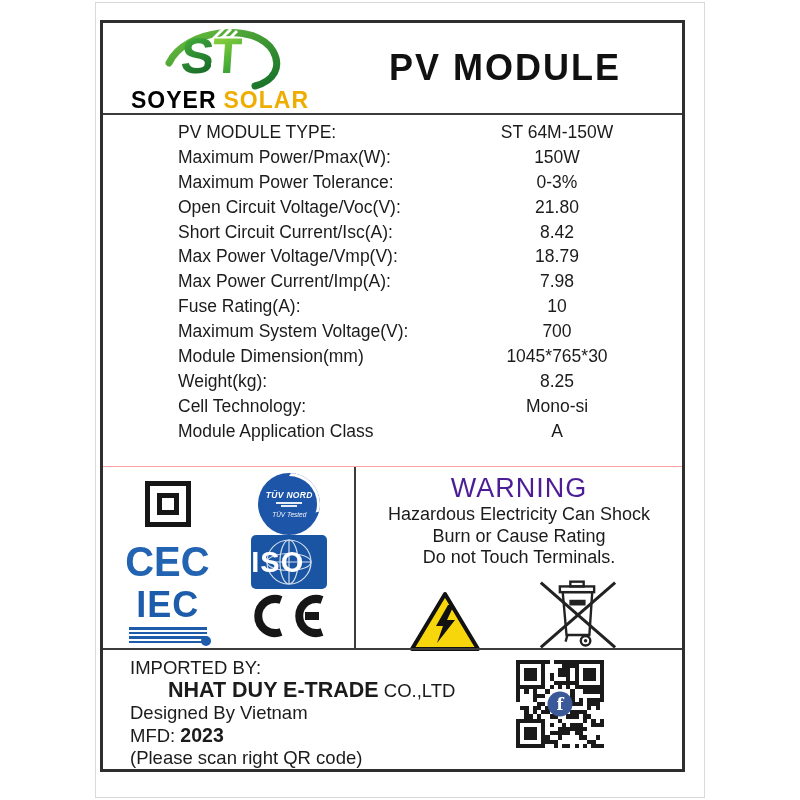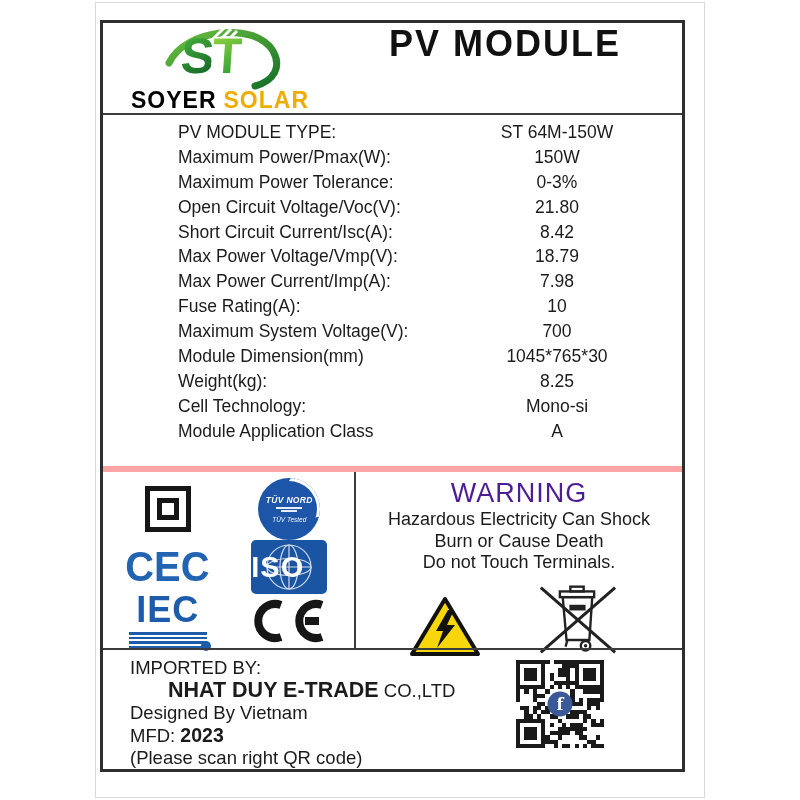--- a/index.html
+++ b/index.html
@@ -19,30 +19,30 @@
     .logo-mark .ls{background:linear-gradient(150deg,#45b23c 10%,#146327 90%);
       -webkit-background-clip:text;background-clip:text;color:transparent;}
     .logo-mark .lt{background:linear-gradient(150deg,#9ada3e 5%,#2c9c34 85%);
       -webkit-background-clip:text;background-clip:text;color:transparent;}
   }
   .logo-swoosh{position:absolute;left:40px;top:0;pointer-events:none;}
   .logo-brand{position:absolute;left:28px;top:64px;font-size:23px;font-weight:bold;
     letter-spacing:1px;white-space:nowrap;}
   .brand-green{color:#000000;}
   .brand-yellow{color:#eead00;margin-left:7px;}
-  .title-wrap{flex:1;display:flex;align-items:flex-start;justify-content:center;}
+  .title-wrap{flex:1;display:flex;align-items:center;justify-content:center;}
   .page-title{font-size:36px;font-weight:bold;letter-spacing:2px;color:#111;}
   
   .spec{padding-top:5px;height:351px;box-sizing:border-box;}
   .spec-row{display:flex;align-items:center;height:24.9px;font-size:17.5px;color:#1b1b1b;padding-left:48px;}
   .spec-label{flex:1;padding-left:27px;white-space:nowrap;}
   .spec-value{width:210px;text-align:center;margin-right:20px;white-space:nowrap;}
   .spec-row.full{display:block;padding-left:27px;line-height:24.9px;}
   
-  .mid{height:182px;border-top:6px solid #fca5a5;display:flex;box-sizing:border-box;}
+  .mid{height:182px;border-top:1px solid #fca5a5;display:flex;box-sizing:border-box;}
   .certs{width:253px;border-right:2px solid #3c3c3c;box-sizing:border-box;
     display:grid;grid-template-columns:1fr 1fr;grid-template-rows:1fr 1fr 1fr;
     justify-items:center;align-items:center;padding:6px 4px;}
   .class2-outer{width:36px;height:36px;border:5px solid #161616;display:flex;
     align-items:center;justify-content:center;}
   .class2-inner{width:12px;height:12px;border:5px solid #161616;}
   .tuv{width:62px;height:62px;border-radius:50%;background:#1d55a8;position:relative;
     overflow:hidden;}
   .tuv .crescent{position:absolute;width:50px;height:50px;border-radius:50%;
     background:#fff;right:-16px;top:-10px;}
@@ -208,21 +208,21 @@
           <g fill="none" stroke="#161616" stroke-width="8">
             <path d="M31 7 A 17 17 0 1 0 31 39"></path>
             <path d="M72 7 A 17 17 0 1 0 72 39"></path>
             <line x1="55" y1="23" x2="69" y2="23"></line>
           </g>
         </svg>
       </div>
       <div class="warning">
         <div class="warning-title">WARNING</div>
         <div class="warning-line">Hazardous Electricity Can Shock</div>
-        <div class="warning-line">Burn or Cause Death</div>
+        <div class="warning-line">Burn or Cause Rating</div>
         <div class="warning-line">Do not Touch Terminals.</div>
         <div class="warning-icons">
           <svg width="74" height="66" viewBox="0 0 74 66">
             <path d="M37 5 L70 60 L4 60 Z" fill="#f7d70c" stroke="#111" stroke-width="4" stroke-linejoin="round"></path>
             <path d="M40 16 L28 37 L35 37 L29 54 L47 31 L39 31 L46 16 Z" fill="#111"></path>
           </svg>
           <svg width="106" height="80" viewBox="0 0 110 84">
             <g fill="none" stroke="#222" stroke-width="2.5">
               <rect x="48" y="7" width="14" height="5"></rect>
               <rect x="37" y="12" width="36" height="6"></rect>

